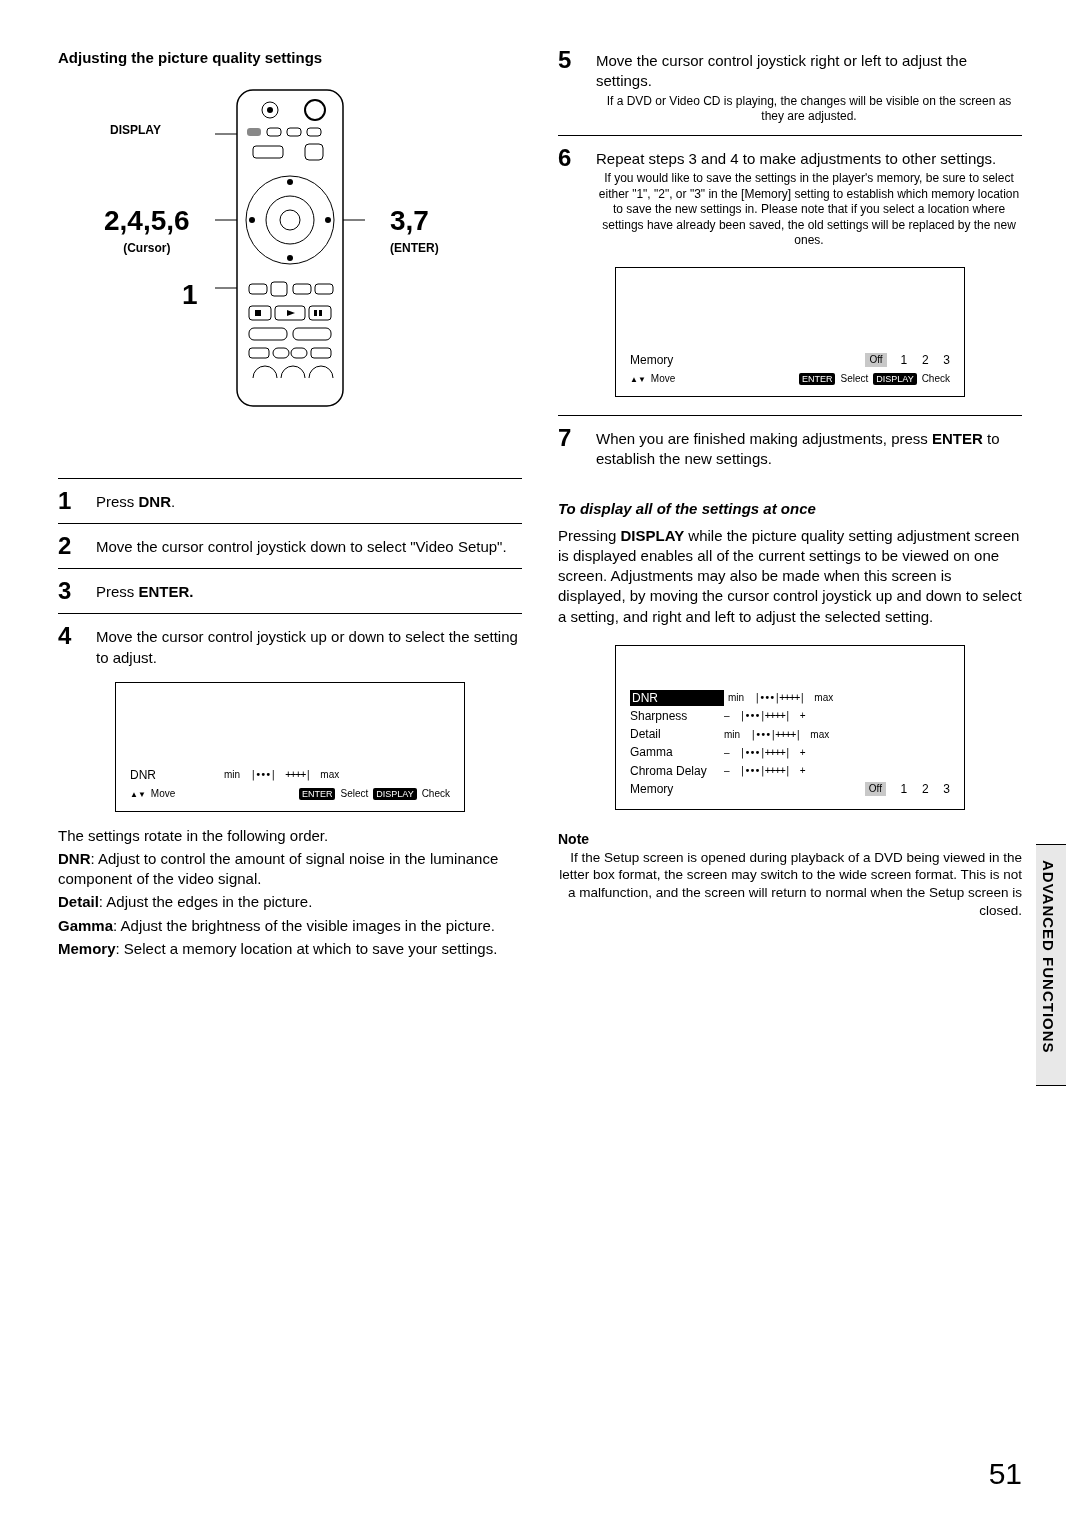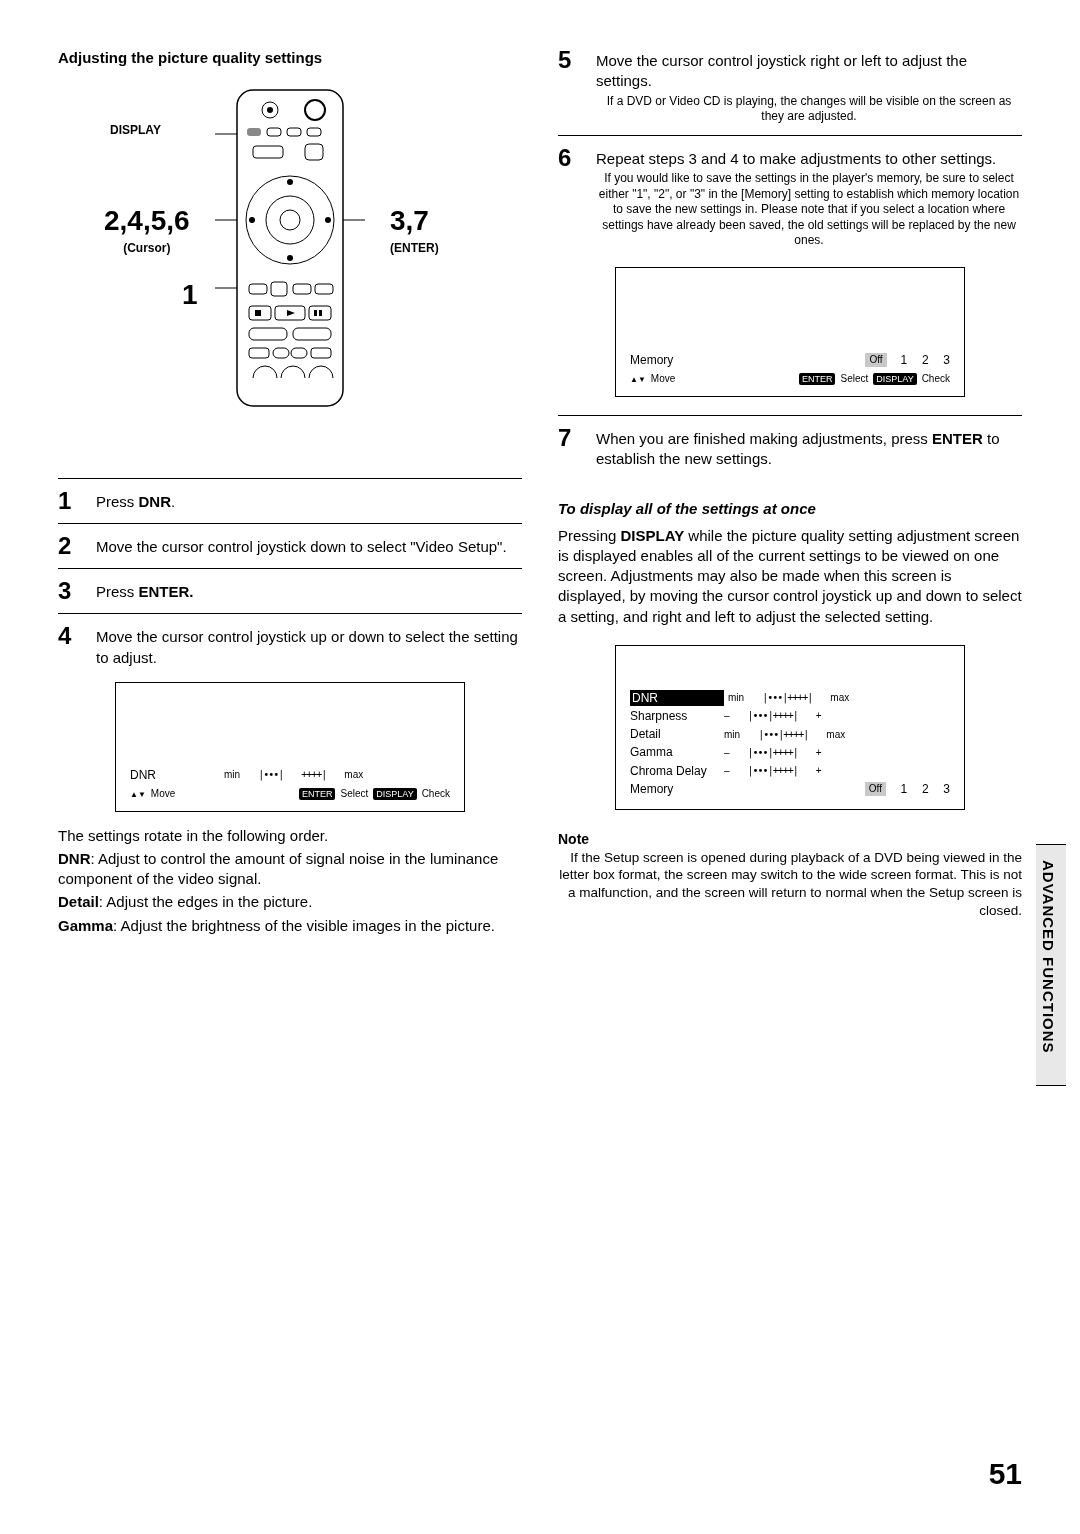--- a/index.html
+++ b/index.html
@@ -76,21 +76,21 @@
   .osd .footer { font-size: 10px; display:flex; align-items:center; gap:5px; margin-top:4px;}
   .osd .arrowud::before { content:"▲"; font-size:8px; }
   .osd .arrowud::after  { content:"▼"; font-size:8px; }
   .definitions p { margin: 3px 0; font-size:15px; line-height:1.35;}
   .right-sub { font-weight:bold; font-size:15px; margin:30px 0 6px 0;font-style:italic;}
   .note-heading {font-weight:bold; font-size:14px; margin-top:20px;}
   .note-body {font-size:13.5px; line-height:1.3;text-align:right;}
   .page-num {
     position:absolute;
     bottom:40px; right:58px;
-    font-size:30px; font-weight:bold;
+    font-size:30px; font-weight:normal;
   }
   .side-label {
     position:absolute;
     right:22px;
     top:860px;
     writing-mode: vertical-rl;
     font-weight:bold;
     font-size:15px;
     letter-spacing:1px;
   }
@@ -105,21 +105,21 @@
   
   .callout {
     position:absolute;
     font-weight:bold;
   }
   .callout .big { font-size:28px; }
   .callout .small { font-size:12px; font-weight:bold; }
   .remote-svg { display:block; margin:0 auto;}
   
   .mini-slider {
-    display:inline-flex; align-items:flex-start; gap:18px; font-size:10px;
+    display:inline-flex; align-items:flex-start; gap:10px; font-size:10px;
   }
   .mini-slider .ticks {
     font-family:monospace; letter-spacing:-1px;
   }
   b { font-weight:bold; }
 </style>
 </head>
 <body>
 
 <div class="page">
@@ -243,20 +243,21 @@
             <span>Check</span>
         </div>
       </div>
     </div>
 
     <div class="definitions">
       <p>The settings rotate in the following order.</p>
       <p><b>DNR</b><span>: Adjust to control the amount of signal noise in the luminance component of the video signal.</span></p>
       <p><b>Detail</b><span>: Adjust the edges in the picture.</span></p>
       <p><b>Gamma</b><span>: Adjust the brightness of the visible images in the picture.</span></p>
+      <p><b>Memory</b><span>: Select a memory location at which to save your settings.</span></p>
     </div>
   </div>
 
   <div class="col">
     <div class="step">
       <div class="step-num">5</div>
       <div class="step-body">
         <div>Move the cursor control joystick right or left to adjust the settings.</div>
         <div class="subnote">If a DVD or Video CD is playing, the changes will be visible on the screen as they are adjusted.</div>
       </div>

